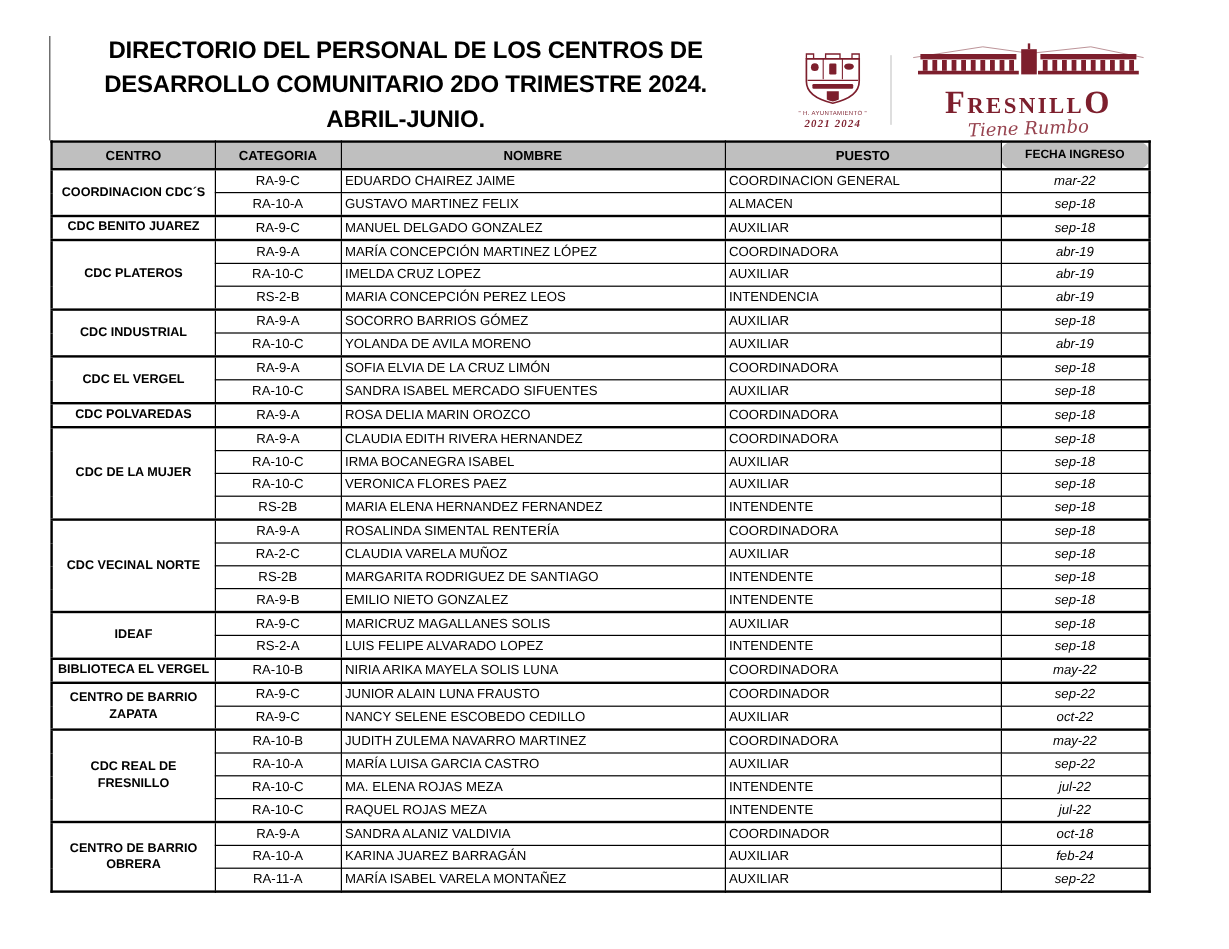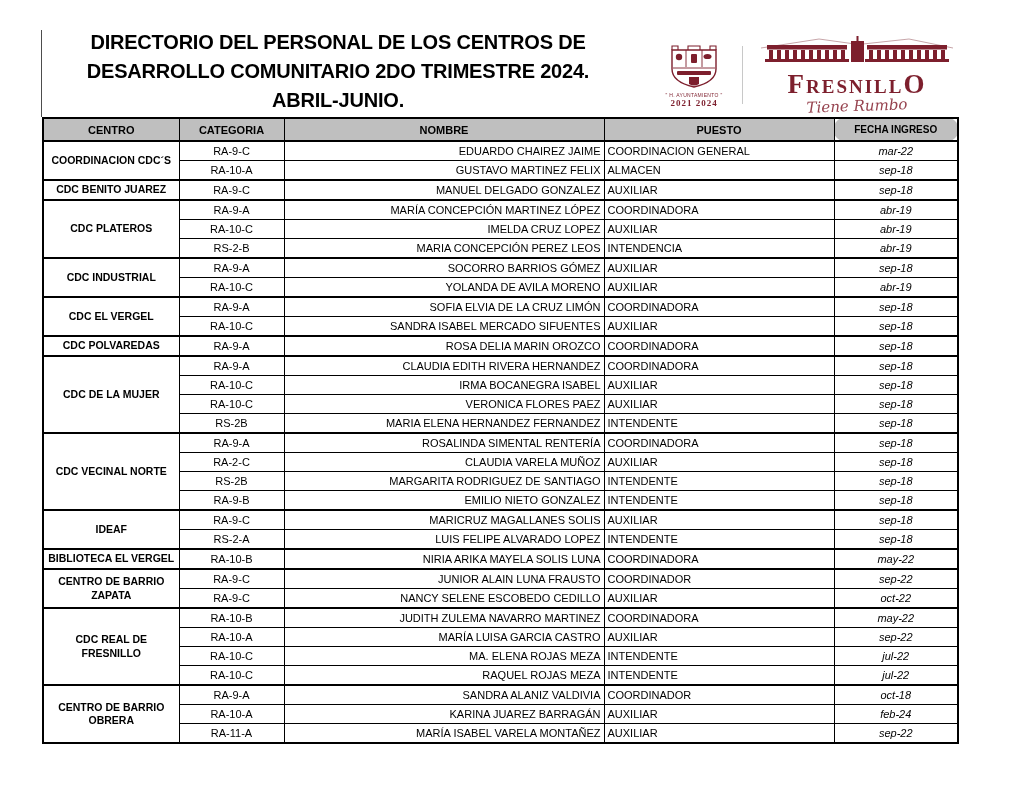--- a/index.html
+++ b/index.html
@@ -15,21 +15,21 @@
     position:absolute;left:42px;top:28px;width:592px;text-align:center;
     font-weight:bold;font-size:20px;line-height:29px;letter-spacing:-0.2px;color:#000000;
   }
   
   .logo{
     position:absolute;left:650px;top:36px;width:320px;height:78px;
     display:flex;align-items:center;
   }
   .crest{width:88px;text-align:center;line-height:1;}
   .crest-caption{font-size:5px;color:#7d1f2d;margin-top:1px;letter-spacing:.3px;}
-  .crest-years{font-size:9px;color:#7d1f2d;font-weight:bold;font-family:"Liberation Serif",serif;margin-top:1px;letter-spacing:1px;}
+  .crest-years{font-size:9px;color:#7d1f2d;font-weight:bold;font-family:"Liberation Serif",serif;margin-top:1px;letter-spacing:1px;font-style:italic;}
   .logo-divider{width:1px;height:58px;background:#c8c8c8;margin:0 9px 0 4px;}
   .wordmark{width:210px;text-align:center;line-height:1;}
   .brand{color:#7d1f2d;font-family:"Liberation Serif",serif;letter-spacing:2px;margin-top:4px;}
   .brand .big{font-size:27px;font-weight:bold;}
   .brand .mid{font-size:19px;font-weight:bold;}
   .tagline{
     font-family:"DejaVu Serif",serif;font-style:italic;color:#96424e;
     font-size:15px;margin-top:1px;transform:rotate(-2deg);
   }
   
@@ -45,21 +45,21 @@
   .directory thead th{
     background:#bfbfbf;font-weight:bold;font-size:11px;height:21px;
     border-bottom:2px solid #000;text-align:center;
   }
   .directory thead th.small{font-size:10px;border-radius:10px;}
   .directory tbody td{font-size:11px;height:18px;}
   .directory td.centro{
     text-align:center;font-weight:bold;font-size:10.5px;white-space:normal;line-height:1.25;
   }
   .directory td.categoria{text-align:center;}
-  .directory td.nombre{text-align:right;}
+  .directory td.nombre{text-align:left;}
   .directory td.puesto{text-align:left;}
   .directory td.fecha{text-align:center;font-style:italic;}
   .directory tr.group-start td{border-top:2px solid #000;}
 </style>
 </head>
 <body>
 
 <div class="title-left-border"></div>
 
 <div class="doc-title">

